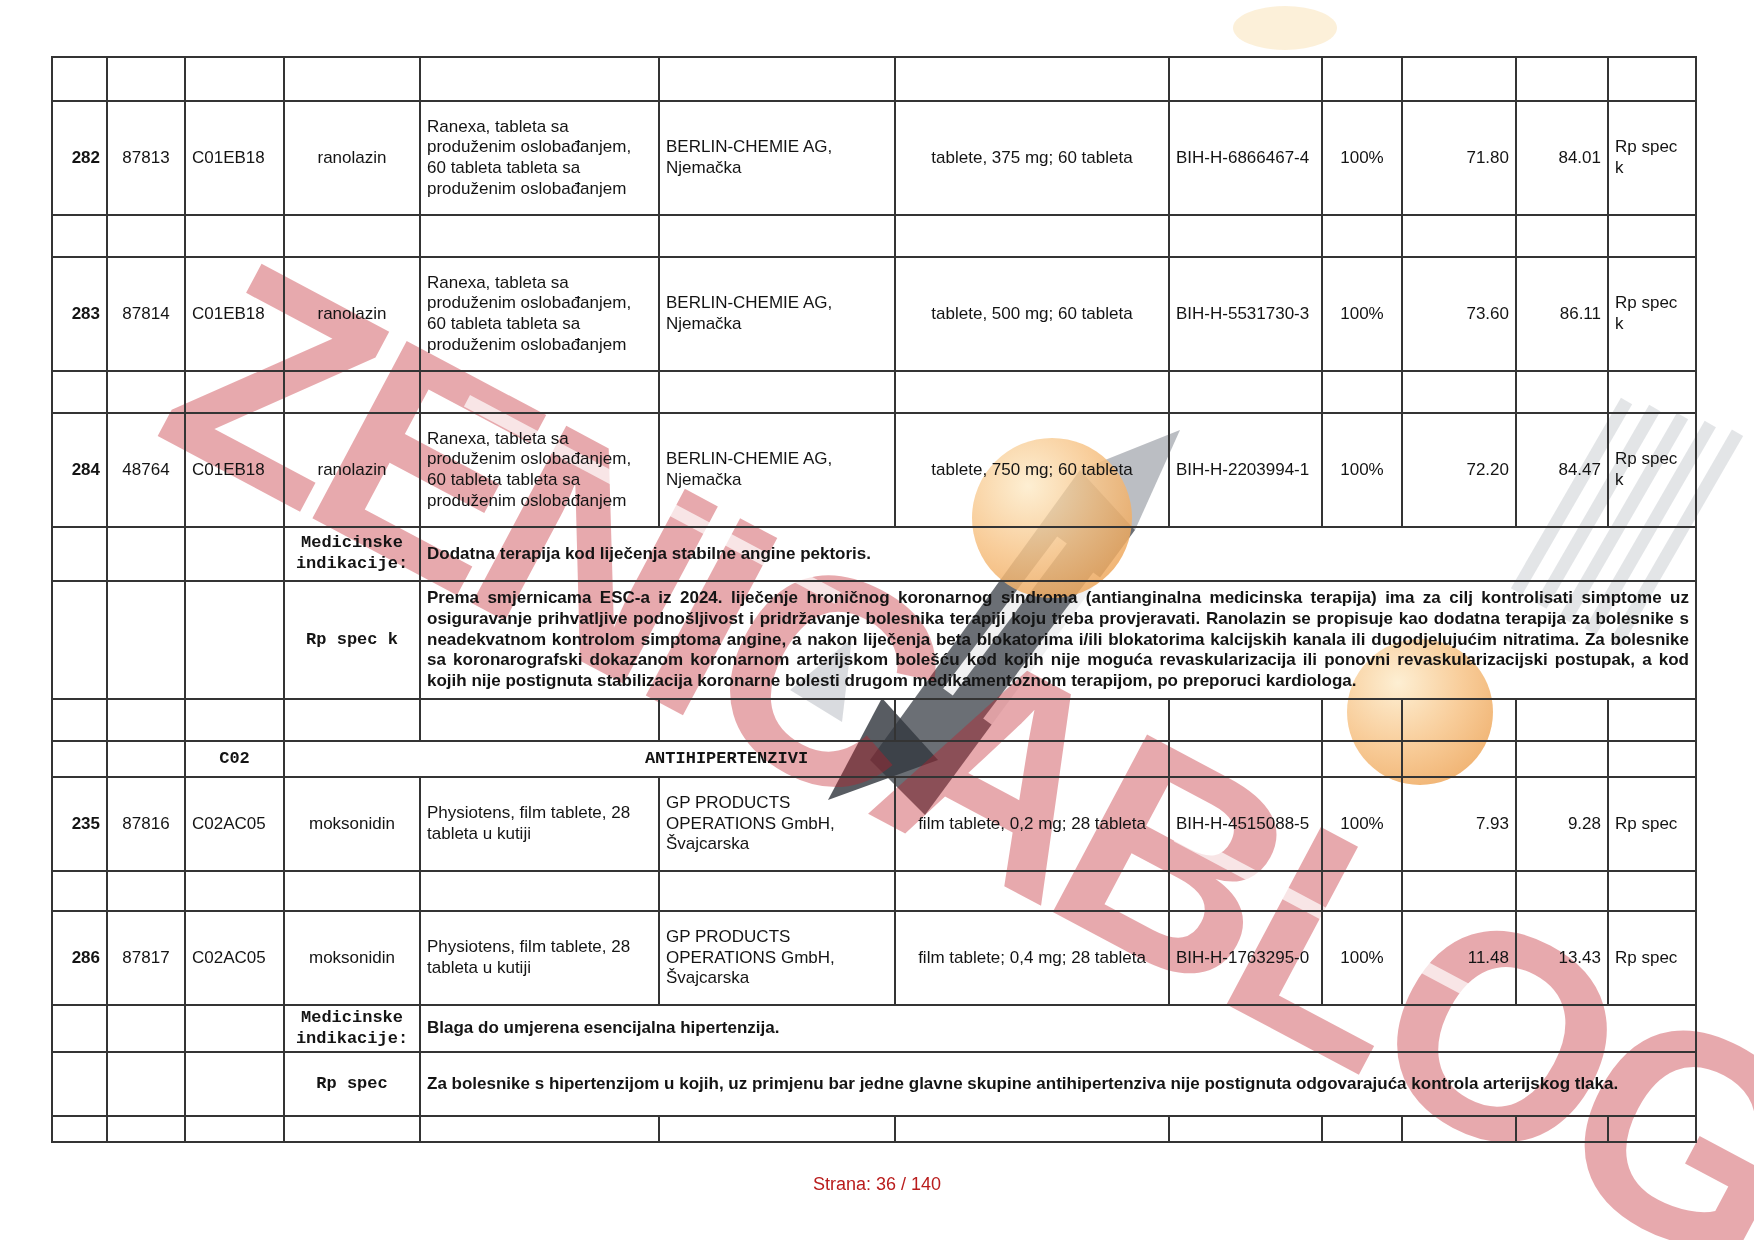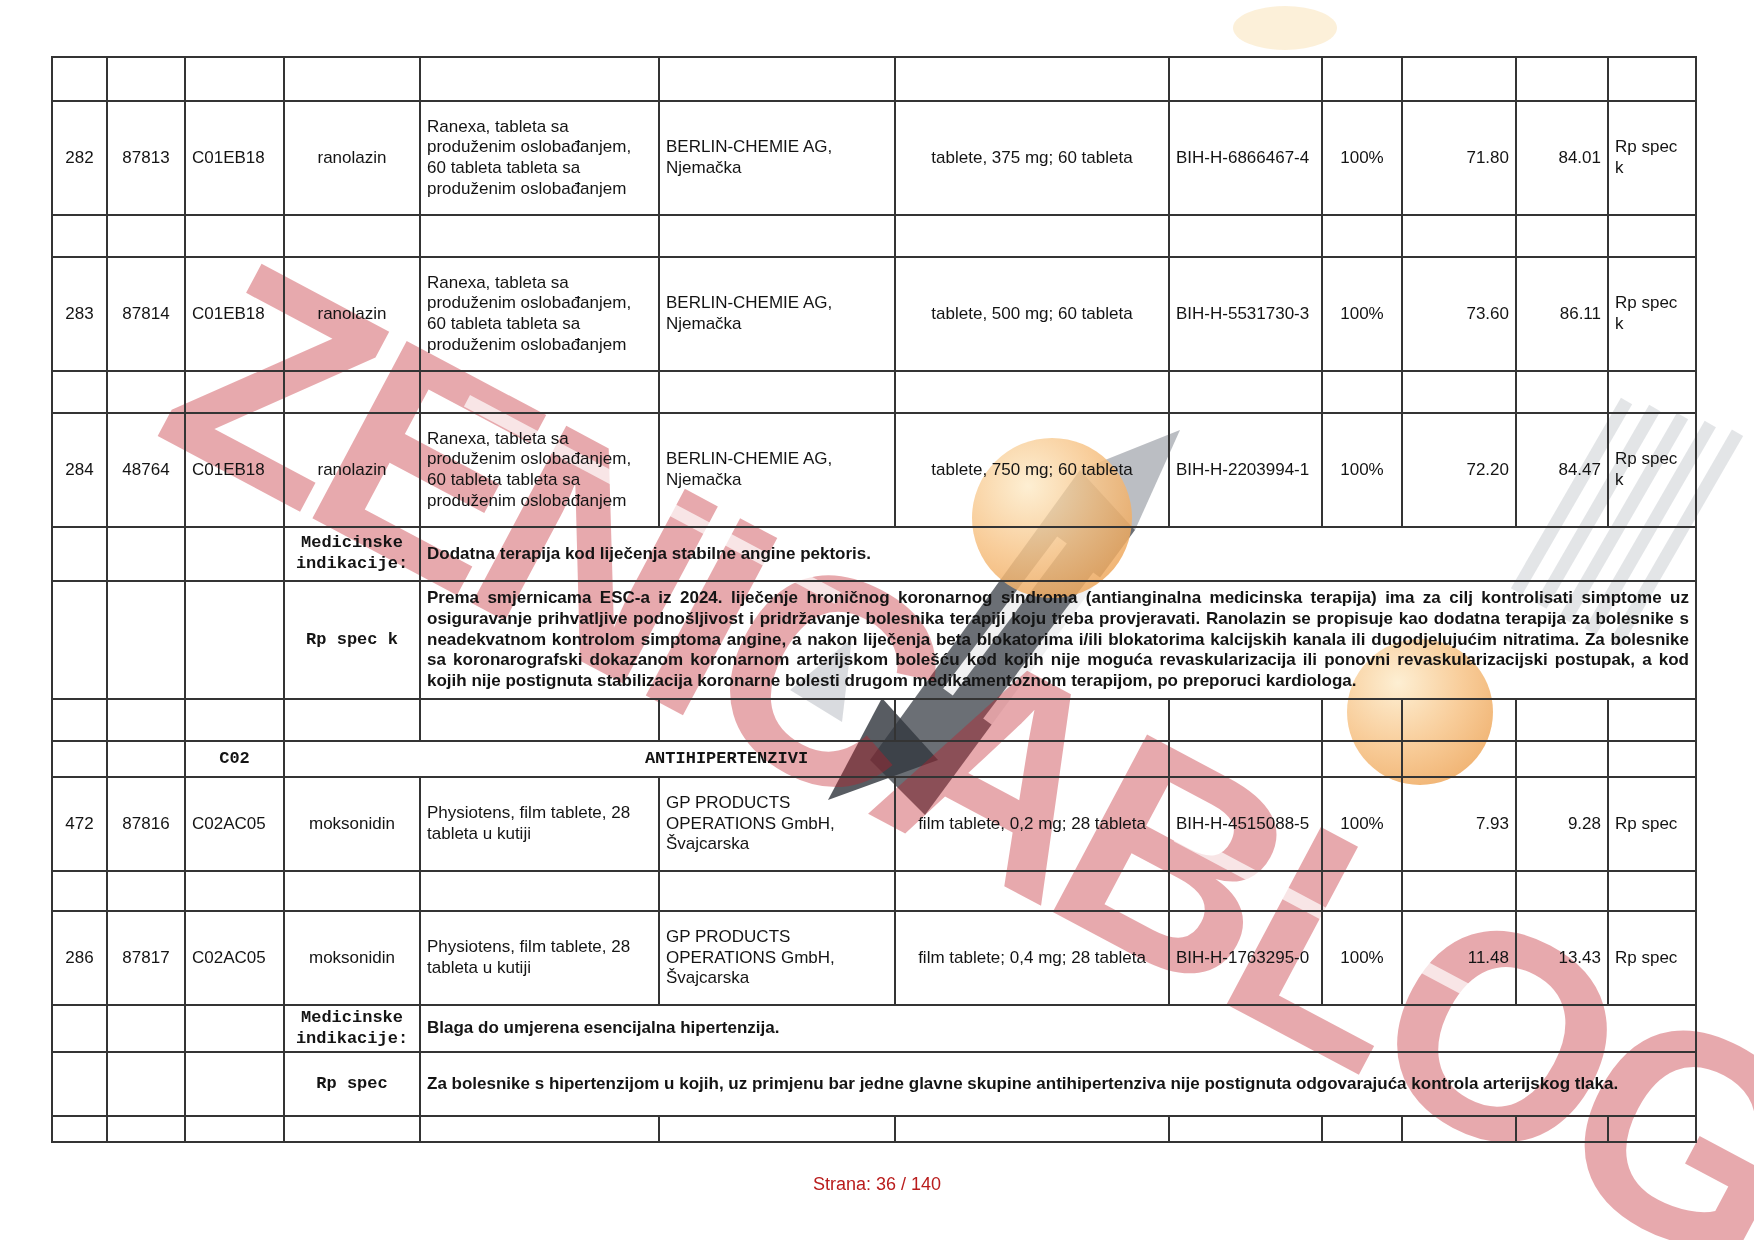--- a/index.html
+++ b/index.html
@@ -13,21 +13,21 @@
   
   table.price{
     position:absolute;left:51px;top:56px;width:1644px;z-index:2;
     border-collapse:collapse;table-layout:fixed;background:transparent;
   }
   table.price td{
     border:2px solid #343434;font-size:17px;line-height:1.22;
     padding:2px 6px;vertical-align:middle;overflow:hidden;
     background:transparent;
   }
-  .num{text-align:center;padding-right:7px;}
+  .num{text-align:right;padding-right:7px;font-weight:bold;}
   .ctr{text-align:center;margin-left:44px;}
   .lft{text-align:left;}
   .rgt{text-align:right;padding-right:8px;}
   .pre{white-space:pre-line;}
   .nowrap{white-space:nowrap;padding-left:3px;padding-right:3px;}
   .bold{font-weight:bold;font-family:Liberation Mono, monospace;}
   .annot{font-weight:bold;padding-left:9px;margin-top:32px;}
   .just{text-align:justify;font-size:16.5px;line-height:1.24;padding:3px 10px;}
   
   .footer{
@@ -225,21 +225,21 @@
           <td></td>
           <td class="ctr bold">C02</td>
           <td class="ctr bold" colspan="4">ANTIHIPERTENZIVI</td>
           <td></td>
           <td></td>
           <td></td>
           <td></td>
           <td></td>
         </tr>
         <tr style="height: 94px;">
-          <td class="num">472</td>
+          <td class="num">235</td>
           <td class="ctr">87816</td>
           <td class="lft">C02AC05</td>
           <td class="ctr">moksonidin</td>
           <td class="lft pre">Physiotens, film tablete, 28
 tableta u kutiji</td>
           <td class="lft pre">GP PRODUCTS
 OPERATIONS GmbH,
 Švajcarska</td>
           <td class="ctr nowrap">film tablete, 0,2 mg; 28 tableta</td>
           <td class="lft">BIH-H-4515088-5</td>

